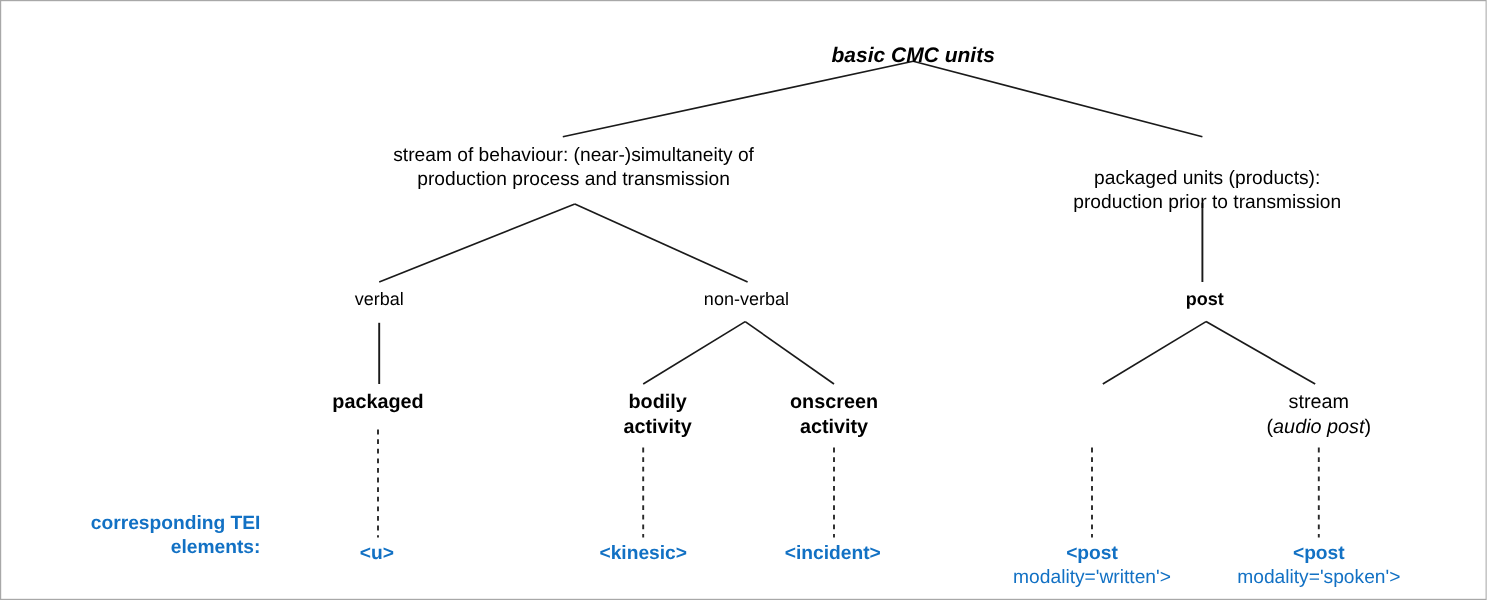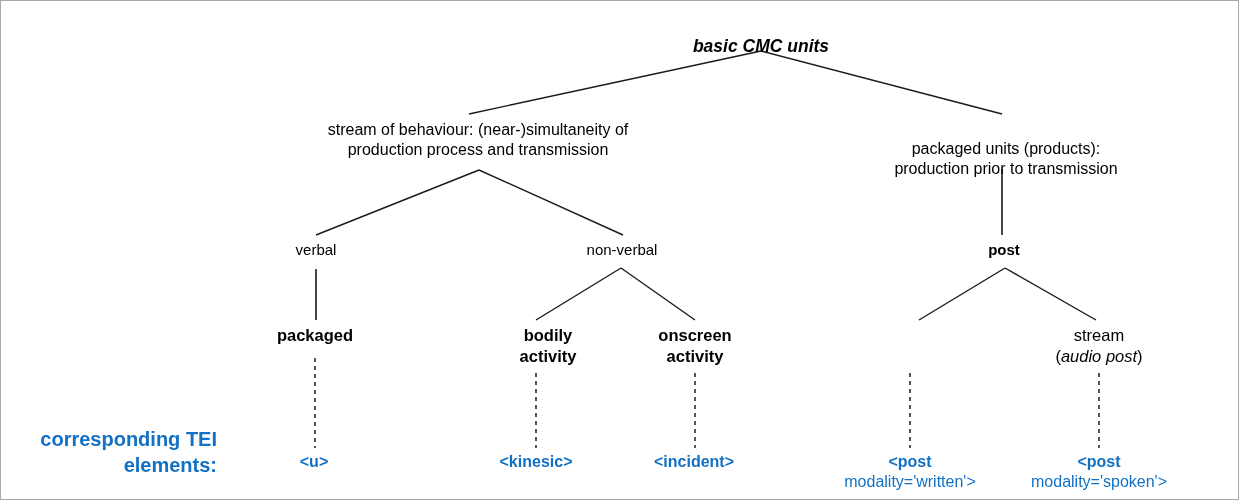--- a/index.html
+++ b/index.html
@@ -46,21 +46,21 @@
     font-size: 16px;
     line-height: 1.28;
     transform: translateX(-50%);
     font-family: "Liberation Sans", sans-serif;
   }
   .tei .tag { font-weight: bold; }
   .tei .attr { font-weight: normal; }
   .tei-label {
     position: absolute;
     color: #1271c4;
-    font-size: 20px;
+    font-size: 16px;
     font-weight: bold;
     line-height: 1.28;
     text-align: right;
     white-space: pre-line;
     font-family: "Liberation Sans", sans-serif;
   }
   .ital { font-style: italic; }
 </style>
 </head>
 <body>

